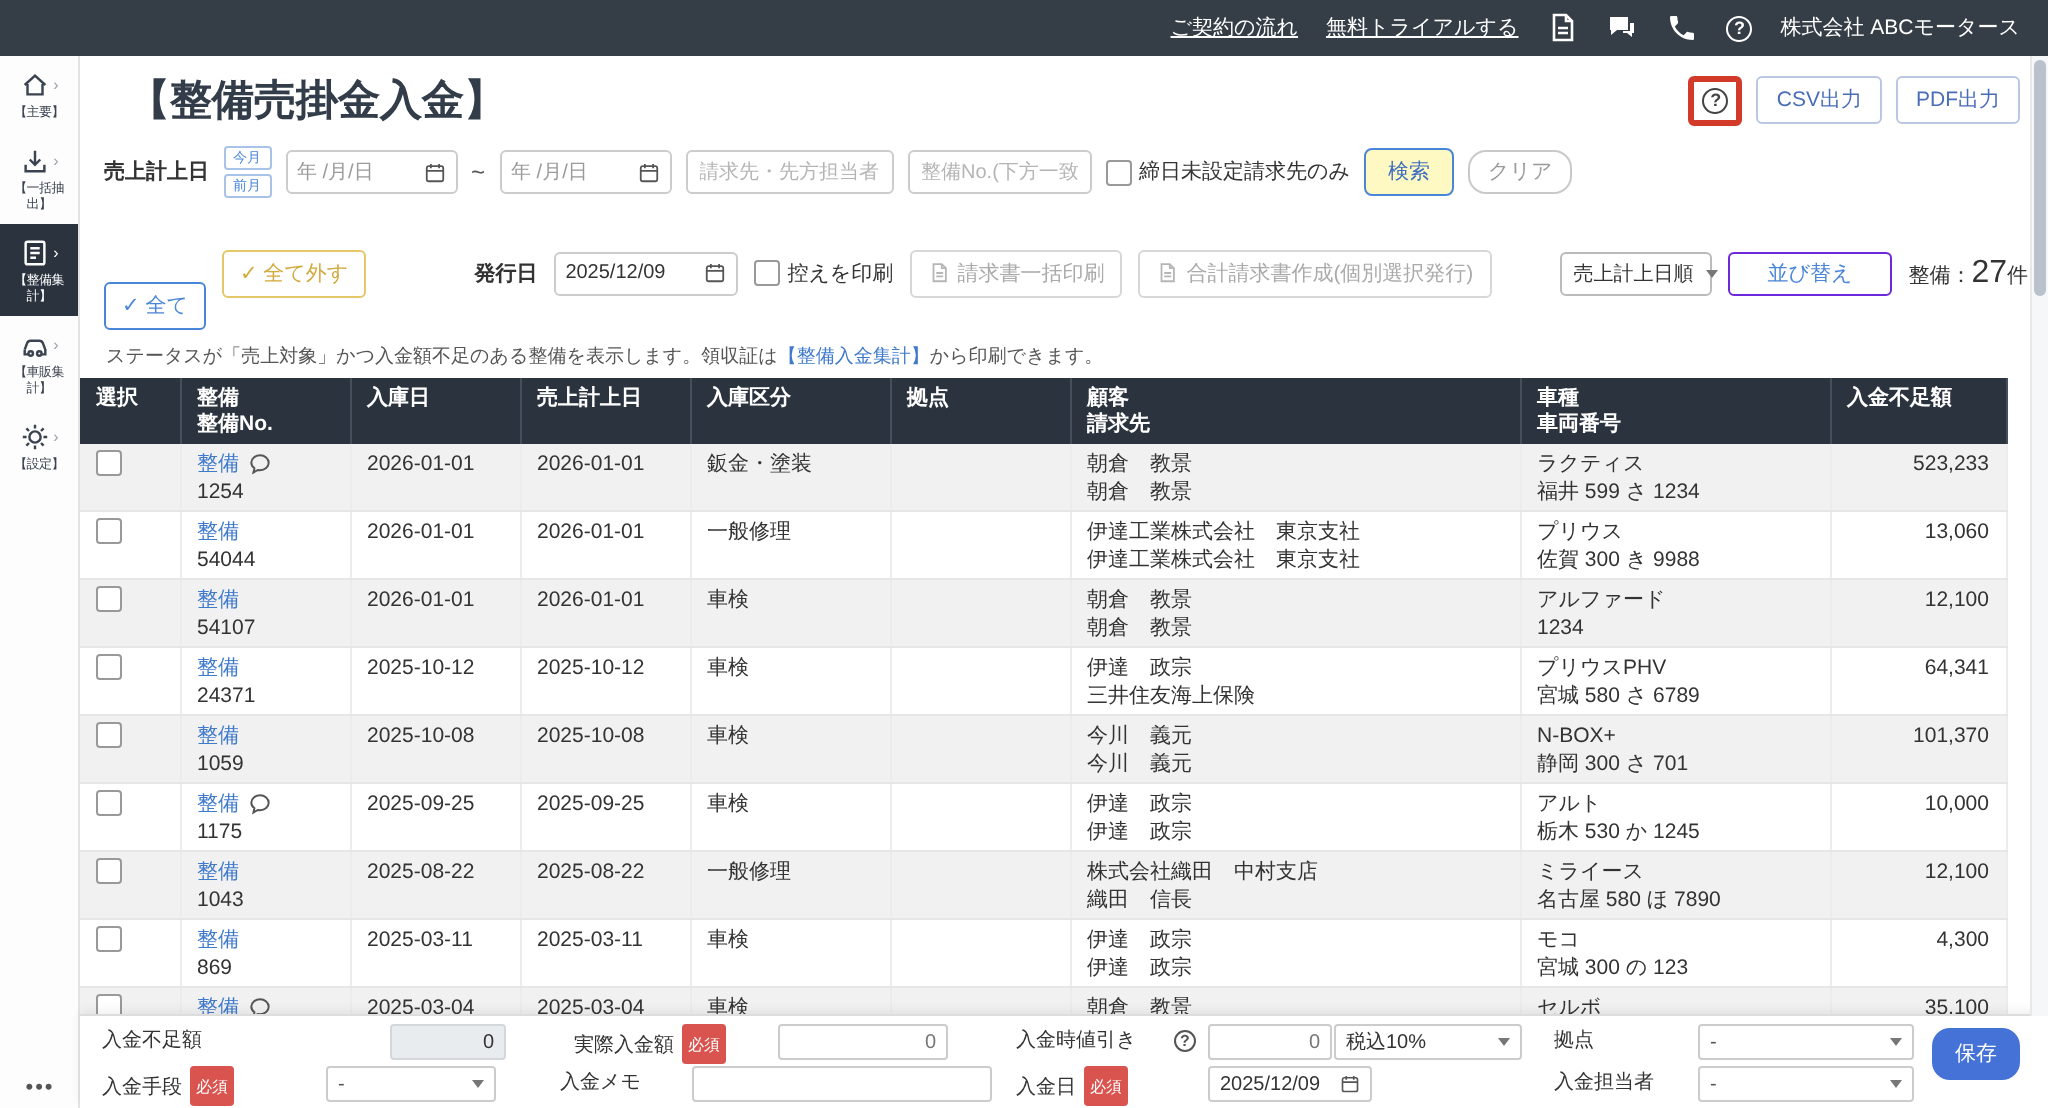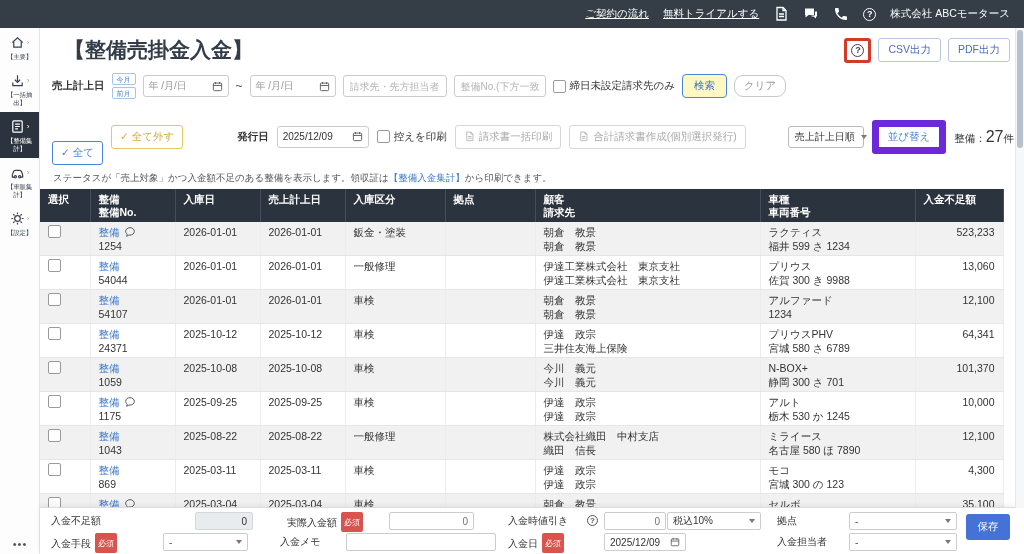--- a/index.html
+++ b/index.html
@@ -56,21 +56,21 @@
   
   .action-row { display:flex; align-items:center; gap:8px; padding:3px 10px 5px 12px; }
   .btn-all { background:#fff; border:1px solid #4a86d8; color:#4a86d8; font-size:10.5px; padding:4px 8px; border-radius:3px; cursor:pointer; white-space:nowrap;margin-top:33px; }
   .btn-unall { background:#fff; border:1px solid #e4c768; color:#d2a93c; font-size:10.5px; padding:4px 8px; border-radius:3px; cursor:pointer; white-space:nowrap; }
   .gap-lg { width:38px; }
   .btn-disabled { background:#fff; border:1px solid #d7d7d7; color:#aaa; font-size:10.5px; padding:4px 8px; border-radius:3px; cursor:default; display:flex; align-items:center; gap:4px; white-space:nowrap; }
   .btn-disabled svg { width:11px; height:11px; color:#b5b5b5; }
   .selectbox { height:22px; border:1px solid #bbb; border-radius:3px; background:#fff; display:flex; align-items:center; justify-content:space-between; padding:0 6px; cursor:pointer; }
   .selectbox .stext { font-size:10px; color:#333; white-space:nowrap; }
   .caret { width:0; height:0; border-left:3.5px solid transparent; border-right:3.5px solid transparent; border-top:4.5px solid #777; margin-left:6px; flex:none; }
-  .btn-sort { background:#fff; border:7px solid #6d28d9; color:#4a86d8; font-size:10.5px; padding:3px 9px; border-radius:3px; cursor:pointer; white-space:nowrap; }
+  .btn-sort { background:#fff; border:1px solid #6d28d9; color:#4a86d8; font-size:10.5px; padding:3px 19px; border-radius:3px; cursor:pointer; white-space:nowrap; }
   .count { font-size:10.5px; color:#333; white-space:nowrap; }
   .count .num { font-size:16px; }
   .spacer { flex:1; }
 
   
   .note { font-size:9.5px; color:#555; padding:2px 10px 4px 13px; }
   .note a { color:#3f7acc; text-decoration:none; }
 
   
   table.grid { border-collapse:collapse; table-layout:fixed; width:963px; margin-left:0; font-size:10.5px; }
@@ -90,21 +90,21 @@
   .footerbar .flab { position:absolute; font-size:10px; color:#333; white-space:nowrap; line-height:17px; }
   .badge-req { display:inline-block; background:#d9534f; color:#fff; font-size:8px; border-radius:2px; padding:1.5px 3px; margin-left:4px; vertical-align:1px; }
   .f-input { position:absolute; height:18px; border:1px solid #ccc; border-radius:2px; font-size:10px; padding:0 5px; font-family:inherit; color:#333; }
   .f-input.num { text-align:right; }
   .f-input.disabled { background:#e9ecef; border-color:#d4d8dc; }
   .f-select { position:absolute; height:18px; border:1px solid #ccc; border-radius:2px; background:#fff; display:flex; align-items:center; justify-content:space-between; padding:0 5px; cursor:pointer; }
   .f-select .stext { font-size:10px; color:#555; }
   .f-date { position:absolute; height:18px; border:1px solid #ccc; border-radius:2px; background:#fff; display:flex; align-items:center; justify-content:space-between; padding:0 5px; cursor:pointer; }
   .f-date .dtext { font-size:10px; color:#333; }
   .f-date svg { width:10px; height:10px; color:#555; margin-left:4px; }
-  .btn-save { position:absolute; left:926px; top:6px; width:44px; height:26px; background:#4472d6; color:#fff; border:none; border-radius:3px; font-size:10.5px; cursor:pointer; font-family:inherit; }
+  .btn-save { position:absolute; left:926px; top:6px; width:44px; height:26px; background:#4472d6; color:#fff; border:none; border-radius:9px; font-size:10.5px; cursor:pointer; font-family:inherit; }
   .f-help { position:absolute; width:11px; height:11px; border-radius:50%; border:1.2px solid #555; color:#555; font-size:8px; font-weight:bold; display:flex; align-items:center; justify-content:center; }
 
   
   .scrollbar { position:absolute; top:28px; right:0; width:9px; height:480px; background:#f6f7f8; border-left:1px solid #e8e8e8; z-index:10; }
   .scroll-thumb { position:absolute; top:2px; left:1px; width:6px; height:118px; background:#b9c2cc; border-radius:3px; cursor:pointer; }
 </style>
 </head>
 <body>
 
 <div class="screen">

